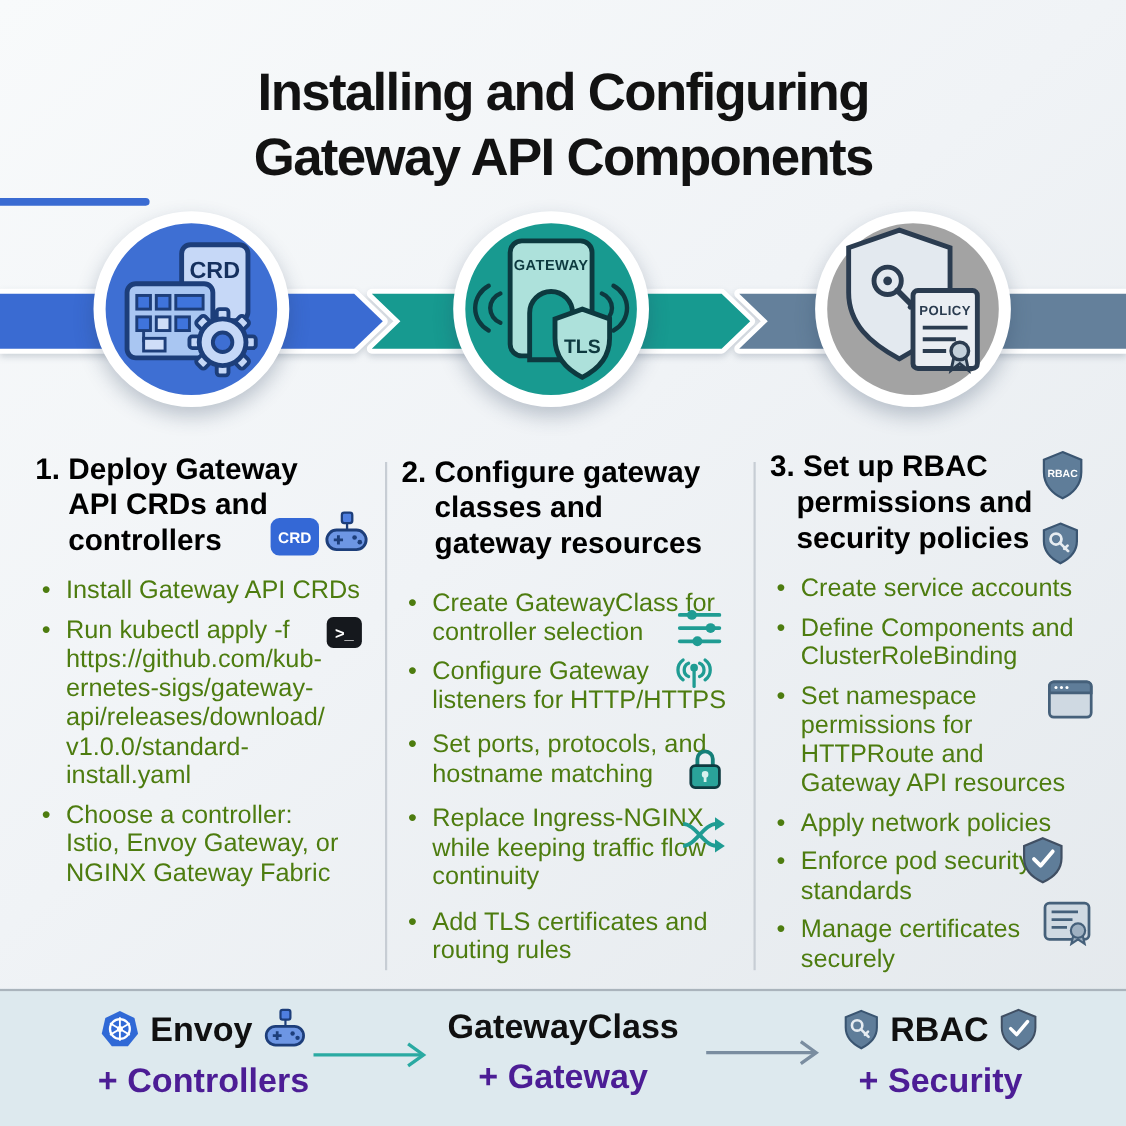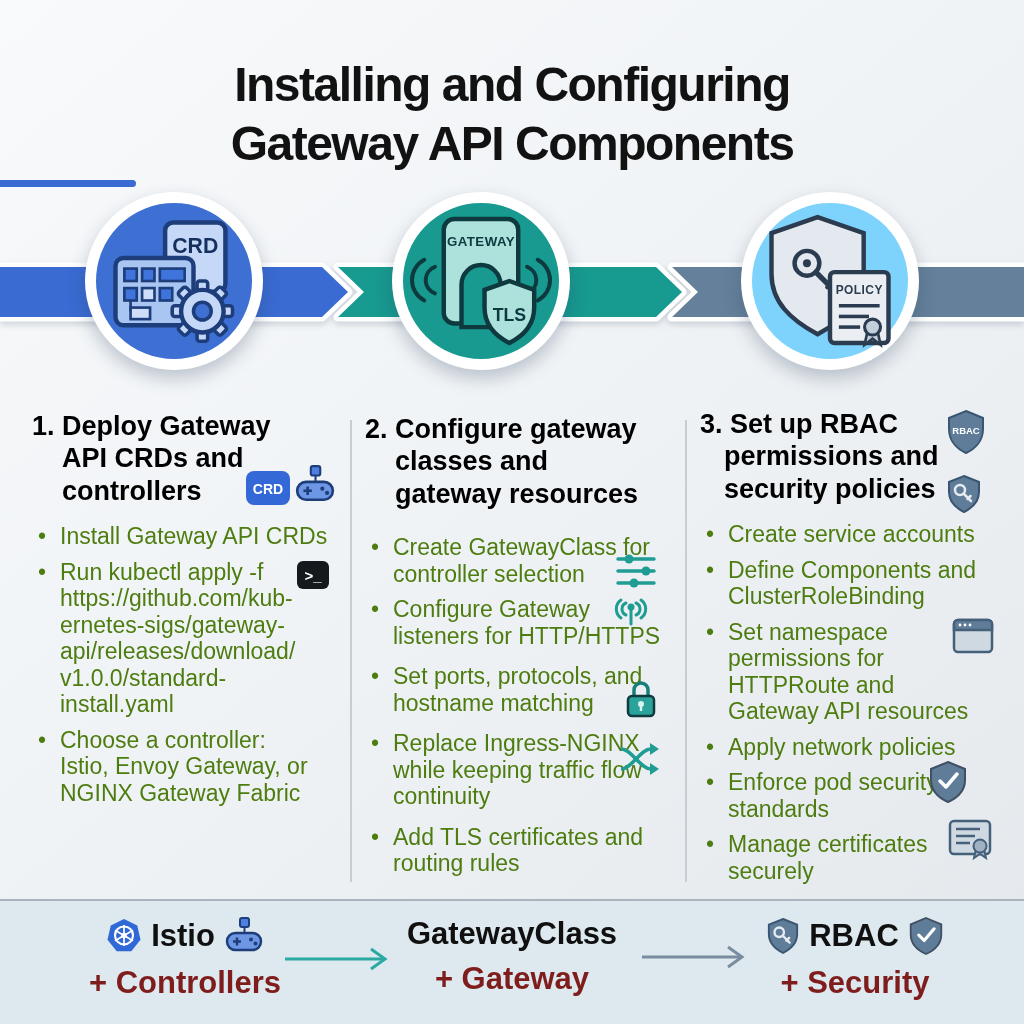--- a/index.html
+++ b/index.html
@@ -18,43 +18,43 @@
   .ribbon { position:absolute; left:0; top:261px; width:1024px; height:62px;
     filter:drop-shadow(0 3px 3px rgba(30,50,80,.18)); }
   .ribbon-accent { position:absolute; left:0; top:180px; width:136px; height:7px;
     background:#3a6bd2; border-radius:0 4px 4px 0; }
   .circle {
     position:absolute; top:192px; width:178px; height:178px; border-radius:50%;
     border:11px solid #ffffff; box-shadow:0 8px 18px rgba(40,60,90,.28);
     display:flex; align-items:center; justify-content:center;
   }
   .c1 { left:85px;  background:#3e6fd3; }
-  .c2 { left:392px; background:#189a90; }
-  .c3 { left:741px; background:#7dd3fc; }
+  .c2 { left:412px; background:#189a90; }
+  .c3 { left:741px; background:#a3a3a3;align-items:flex-end; }
   .divider { position:absolute; top:420px; width:2px; height:462px; background:#c7cdd4; }
   .col { position:absolute; }
   .col-heading {
     font-size:27px; font-weight:700; line-height:1.2; color:#000000;
     white-space:pre-line; padding-left:30px; text-indent:-30px;
   }
   .bullets { margin-top:16px; list-style:none; }
   .bullet {
     position:relative; font-size:23px; line-height:26.5px; color:#4d7c0f;
     white-space:pre-line; padding-left:28px; margin-bottom:9px;
   }
   .bullet::before { content:"\2022"; position:absolute; left:6px; top:0; font-size:23px; }
   .icon-abs { position:absolute; }
   .footer {
     position:absolute; left:0; top:899px; width:1024px; height:125px;
     background:#dde9ee; border-top:2px solid #aab4bc;
   }
   .fstep { position:absolute; width:250px; text-align:center; top:916px; }
   .frow { display:flex; align-items:center; justify-content:center; gap:9px; }
   .ftitle { font-size:31px; font-weight:700; color:#101010; }
-  .fsub { font-size:31px; font-weight:700; color:#7f1d1d; margin-top:9px; }
+  .fsub { font-size:31px; font-weight:700; color:#4c1d95; margin-top:9px; }
   svg text { font-family:"Liberation Sans","DejaVu Sans",sans-serif; }
 </style>
 </head>
 <body>
 
 <div class="ribbon-accent"></div>
 
 <svg class="ribbon" viewBox="0 0 1024 62">
   <polygon points="-12,6 322,6 348,31 322,56 -12,56" fill="#3a6bd2" stroke="#ffffff" stroke-width="9" stroke-linejoin="round" style="paint-order:stroke"></polygon>
   <polygon points="338,6 656,6 682,31 656,56 338,56 364,31" fill="#179a90" stroke="#ffffff" stroke-width="9" stroke-linejoin="round" style="paint-order:stroke"></polygon>
@@ -294,21 +294,21 @@
       <circle cx="17" cy="16.5" r="2.6" fill="#ffffff"></circle>
       <g stroke="#ffffff" stroke-width="1.6">
         <line x1="17" y1="16.5" x2="17" y2="6.5"></line>
           <line x1="17" y1="16.5" x2="25.5" y2="11.5"></line>
         <line x1="17" y1="16.5" x2="25.5" y2="21.5"></line>
           <line x1="17" y1="16.5" x2="17" y2="26.5"></line>
         <line x1="17" y1="16.5" x2="8.5" y2="21.5"></line>
           <line x1="17" y1="16.5" x2="8.5" y2="11.5"></line>
       </g>
     </svg>
-    <span class="ftitle">Istio</span>
+    <span class="ftitle">Envoy</span>
     <svg width="40" height="40" viewBox="0 0 40 40">
       <rect x="16" y="2" width="9" height="9" rx="2" fill="#4f7fe0" stroke="#1d3e7a" stroke-width="2"></rect>
       <line x1="20.5" y1="11" x2="20.5" y2="17" stroke="#1d3e7a" stroke-width="2"></line>
       <rect x="3" y="17" width="34" height="17" rx="8.5" fill="#6d96e4" stroke="#1d3e7a" stroke-width="2.5"></rect>
       <line x1="9" y1="25.5" x2="17" y2="25.5" stroke="#1d3e7a" stroke-width="2.5"></line>
       <line x1="13" y1="21.5" x2="13" y2="29.5" stroke="#1d3e7a" stroke-width="2.5"></line>
       <circle cx="27" cy="23.5" r="2" fill="#1d3e7a"></circle>
         <circle cx="31.5" cy="27.5" r="2" fill="#1d3e7a"></circle>
     </svg>
   </div>

